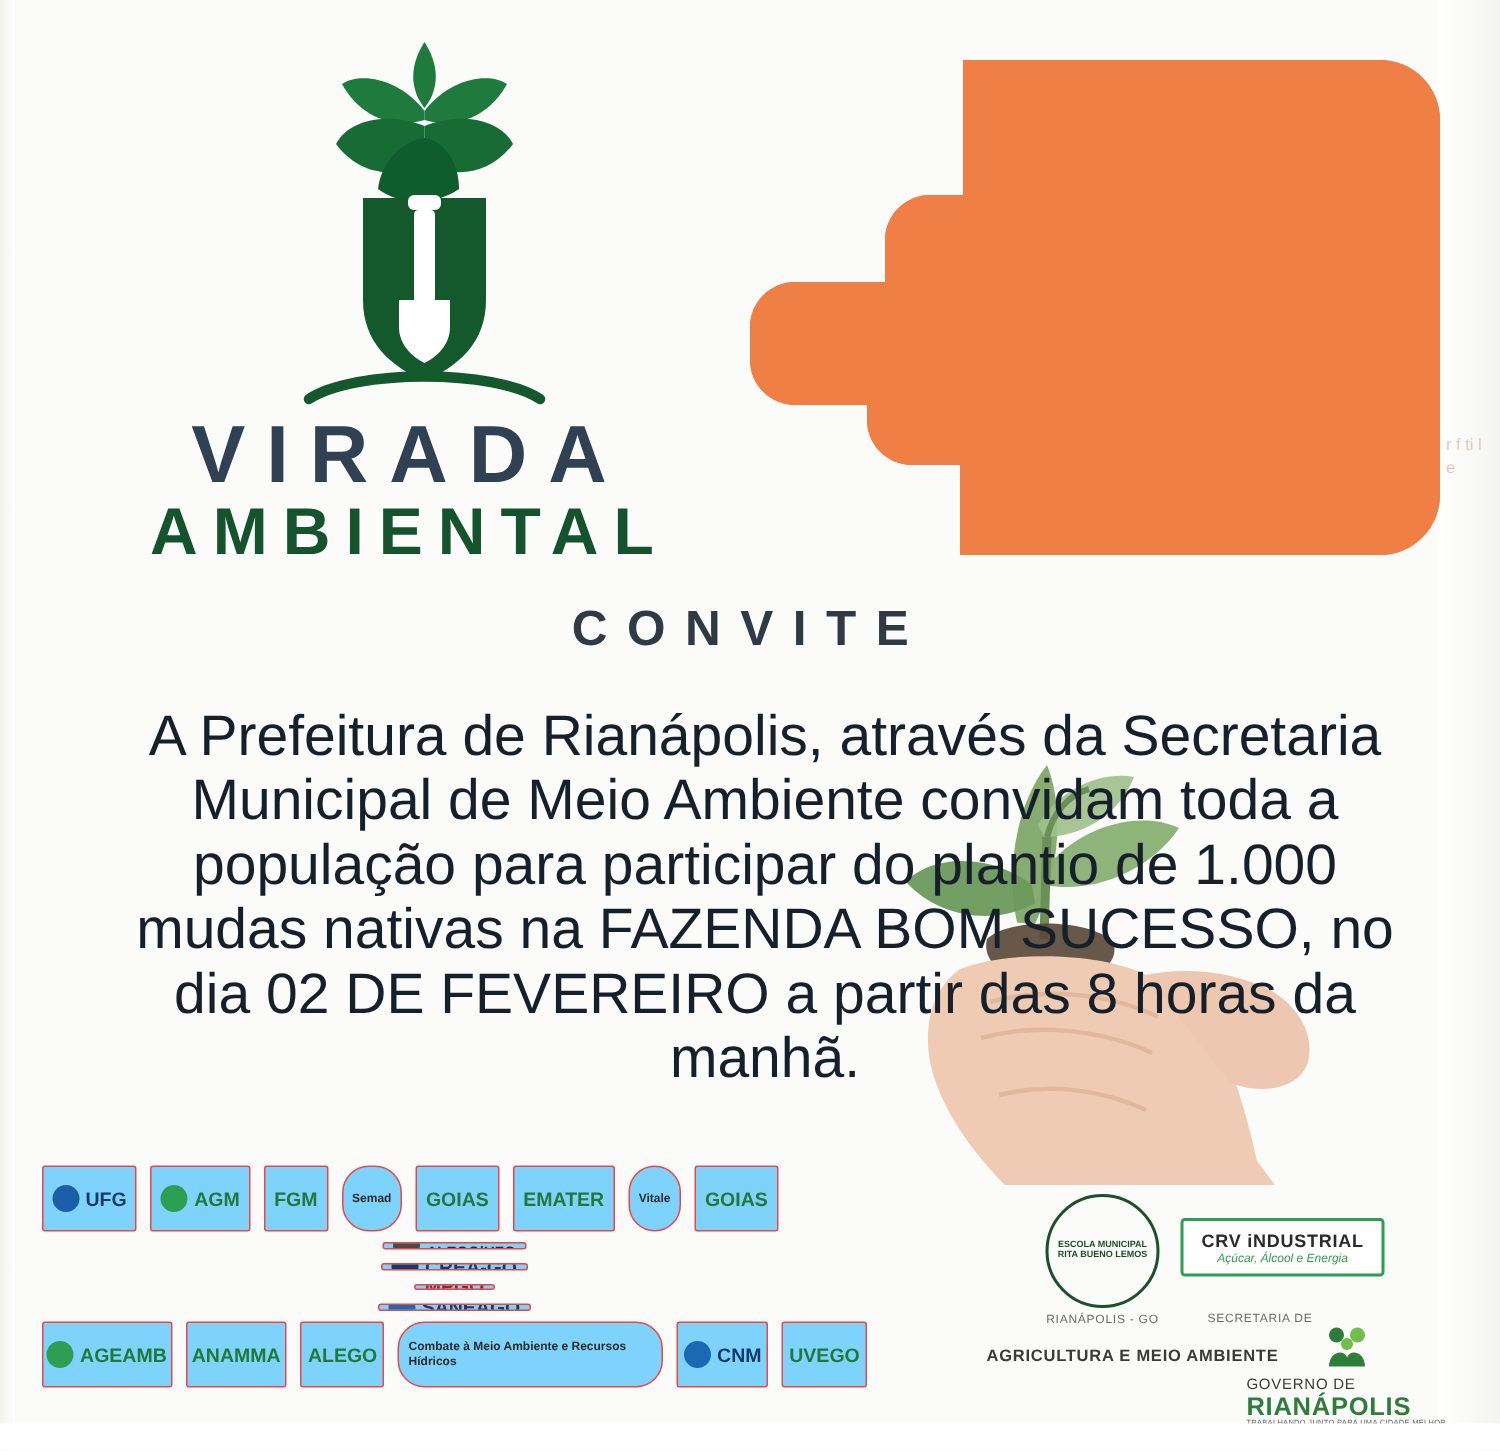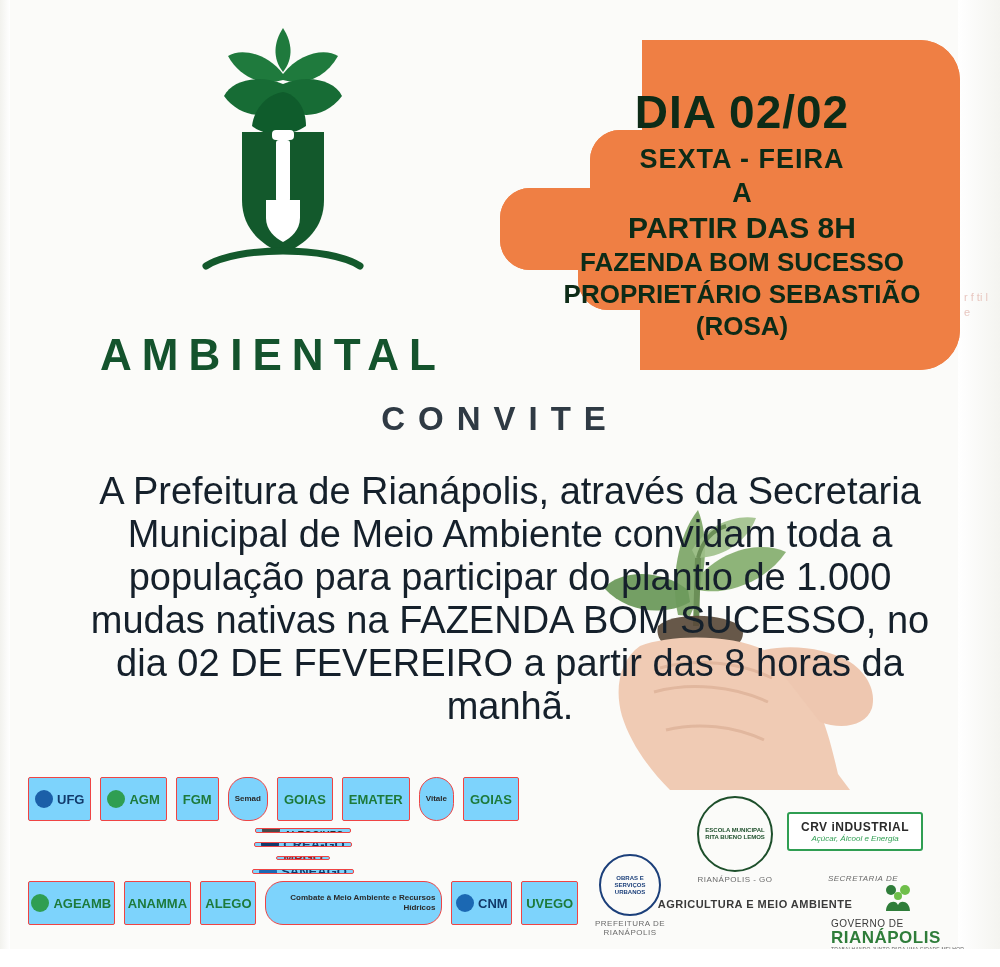--- a/index.html
+++ b/index.html
@@ -221,21 +221,21 @@
     color: #1b3f7a;
     white-space: nowrap;
     letter-spacing: 0px;
     border-radius: 2px;
     overflow: hidden;
   }
   .chip.green { color: #1d7a3b; }
   .chip.dark { color: #2a2a2a; }
   .chip.navy { color: #123a6b; }
   .chip.red { color: #9b2226; }
-  .chip.tiny { font-size: 8px; line-height: 10px; font-weight: bold; text-align: right; white-space: normal; border-radius: 18px; }
+  .chip.tiny { font-size: 8px; line-height: 10px; font-weight: bold; text-align: left; white-space: normal; border-radius: 18px; }
   .chip .dot {
     display: inline-block;
     width: 18px; height: 18px;
     border-radius: 50%;
     margin-right: 4px;
     flex: 0 0 auto;
   }
   .sponsor-right {
     position: absolute;
     left: 565px;
@@ -321,42 +321,34 @@
 
         <g fill="#ffffff">
           <rect x="88" y="118" width="14" height="62" rx="3"></rect>
           <path d="M78 178 L112 178 L112 196 C112 208 103 216 95 220 C87 216 78 208 78 196 Z"></path>
           <rect x="84" y="108" width="22" height="10" rx="4"></rect>
         </g>
 
         <path d="M18 244 C48 224 142 224 172 244" stroke="#13592c" stroke-width="7" fill="none" stroke-linecap="round"></path>
       </svg>
     </div>
+    <div class="logo-title">VIRADA</div>
     <div class="logo-sub">AMBIENTAL</div>
   </div>
 
   <div class="banner">
     <svg class="banner-shape" viewBox="0 0 470 330" width="470" height="330" preserveAspectRatio="none">
       <path d="M152 0 H430 A40 40 0 0 1 470 40 V290 A40 40 0 0 1 430 330 H240
                A0 0 0 0 0 240 330 V270 H118 A30 30 0 0 1 88 240 V230
                H40 A30 30 0 0 1 10 200 V178 A30 30 0 0 1 40 148 H100 V120
                A30 30 0 0 1 130 90 H152 Z" fill="#ef7f44"></path>
       <path d="M152 0 H430 A40 40 0 0 1 470 40 V290 A40 40 0 0 1 430 330 H150 V270 H118
                A30 30 0 0 1 88 240 V230 H40 A30 30 0 0 1 10 200 V178
                A30 30 0 0 1 40 148 H100 V120 A30 30 0 0 1 130 90 H152 Z" fill="#ef7f44"></path>
     </svg>
-    <div class="banner-text">
-      <div class="b-dia">DIA 02/02</div>
-      <div class="b-sexta">SEXTA - FEIRA</div>
-      <div class="b-a">A</div>
-      <div class="b-partir">PARTIR DAS 8H</div>
-      <div class="b-fazenda">FAZENDA BOM SUCESSO</div>
-      <div class="b-prop">PROPRIETÁRIO  SEBASTIÃO</div>
-      <div class="b-rosa">(ROSA)</div>
-    </div>
   </div>
 
   <div class="hand-art">
     <svg viewBox="0 0 400 360" width="400" height="360">
 
       <g>
         <path d="M158 185 C150 150 158 105 178 80 C190 110 186 152 170 186 Z" fill="#7fa86a" opacity="0.95"></path>
         <path d="M176 150 C200 120 240 110 266 122 C246 152 206 166 178 160 Z" fill="#88b072" opacity="0.95"></path>
         <path d="M168 160 C140 138 100 140 84 158 C108 184 146 186 170 172 Z" fill="#6d9a5c" opacity="0.95"></path>
         <path d="M172 120 C186 96 214 84 236 88 C226 114 200 128 176 128 Z" fill="#9ec089" opacity="0.9"></path>
@@ -457,47 +449,41 @@
           <span>CNM</span>
         </div>
         <div class="chip green">
           <span>UVEGO</span>
         </div>
       </div>
     </div>
 
     <div class="sponsor-right">
 
-      <div class="sr-item" style="left:10px; top:84px; width:110px;">
-        <div class="seal blue">
-          <span>OBRAS E SERVIÇOS URBANOS</span>
-        </div>
-        <div class="sr-caption small">PREFEITURA DE RIANÁPOLIS</div>
-      </div>
 
       <div class="sr-item" style="left:110px; top:26px; width:120px;">
         <div class="seal" style="width:76px;height:76px">
           <span>ESCOLA MUNICIPAL RITA BUENO LEMOS</span>
         </div>
         <div class="sr-caption small">RIANÁPOLIS - GO</div>
       </div>
 
       <div class="sr-item" style="left:222px; top:42px;">
         <div class="crv-box">
           <div class="crv-title">CRV iNDUSTRIAL</div>
           <div class="crv-sub">Açúcar, Álcool e Energia</div>
         </div>
       </div>
 
       <div class="sr-item" style="left:90px; top:128px; width:200px;">
         <div class="sr-caption">AGRICULTURA E MEIO AMBIENTE</div>
       </div>
 
       <div class="sr-item" style="left:240px; top:104px; width:185px;">
-        <div class="sr-caption small" style="text-align:right; padding-right:92px;font-style:italic;">SECRETARIA DE</div>
+        <div class="sr-caption small" style="text-align:left; padding-right:92px;">SECRETARIA DE</div>
         <div class="gov-logo">
           <div class="gov-mark">
             <svg viewBox="0 0 28 30" width="28" height="30">
               <circle cx="7" cy="7" r="5" fill="#2f7d3a"></circle>
               <circle cx="21" cy="7" r="5" fill="#6fbf4a"></circle>
               <path d="M2 28 C2 18 12 16 14 22 C16 16 26 18 26 28 Z" fill="#2f7d3a"></path>
               <circle cx="14" cy="13" r="4" fill="#6fbf4a"></circle>
             </svg>
           </div>
           <div class="gov-text">

